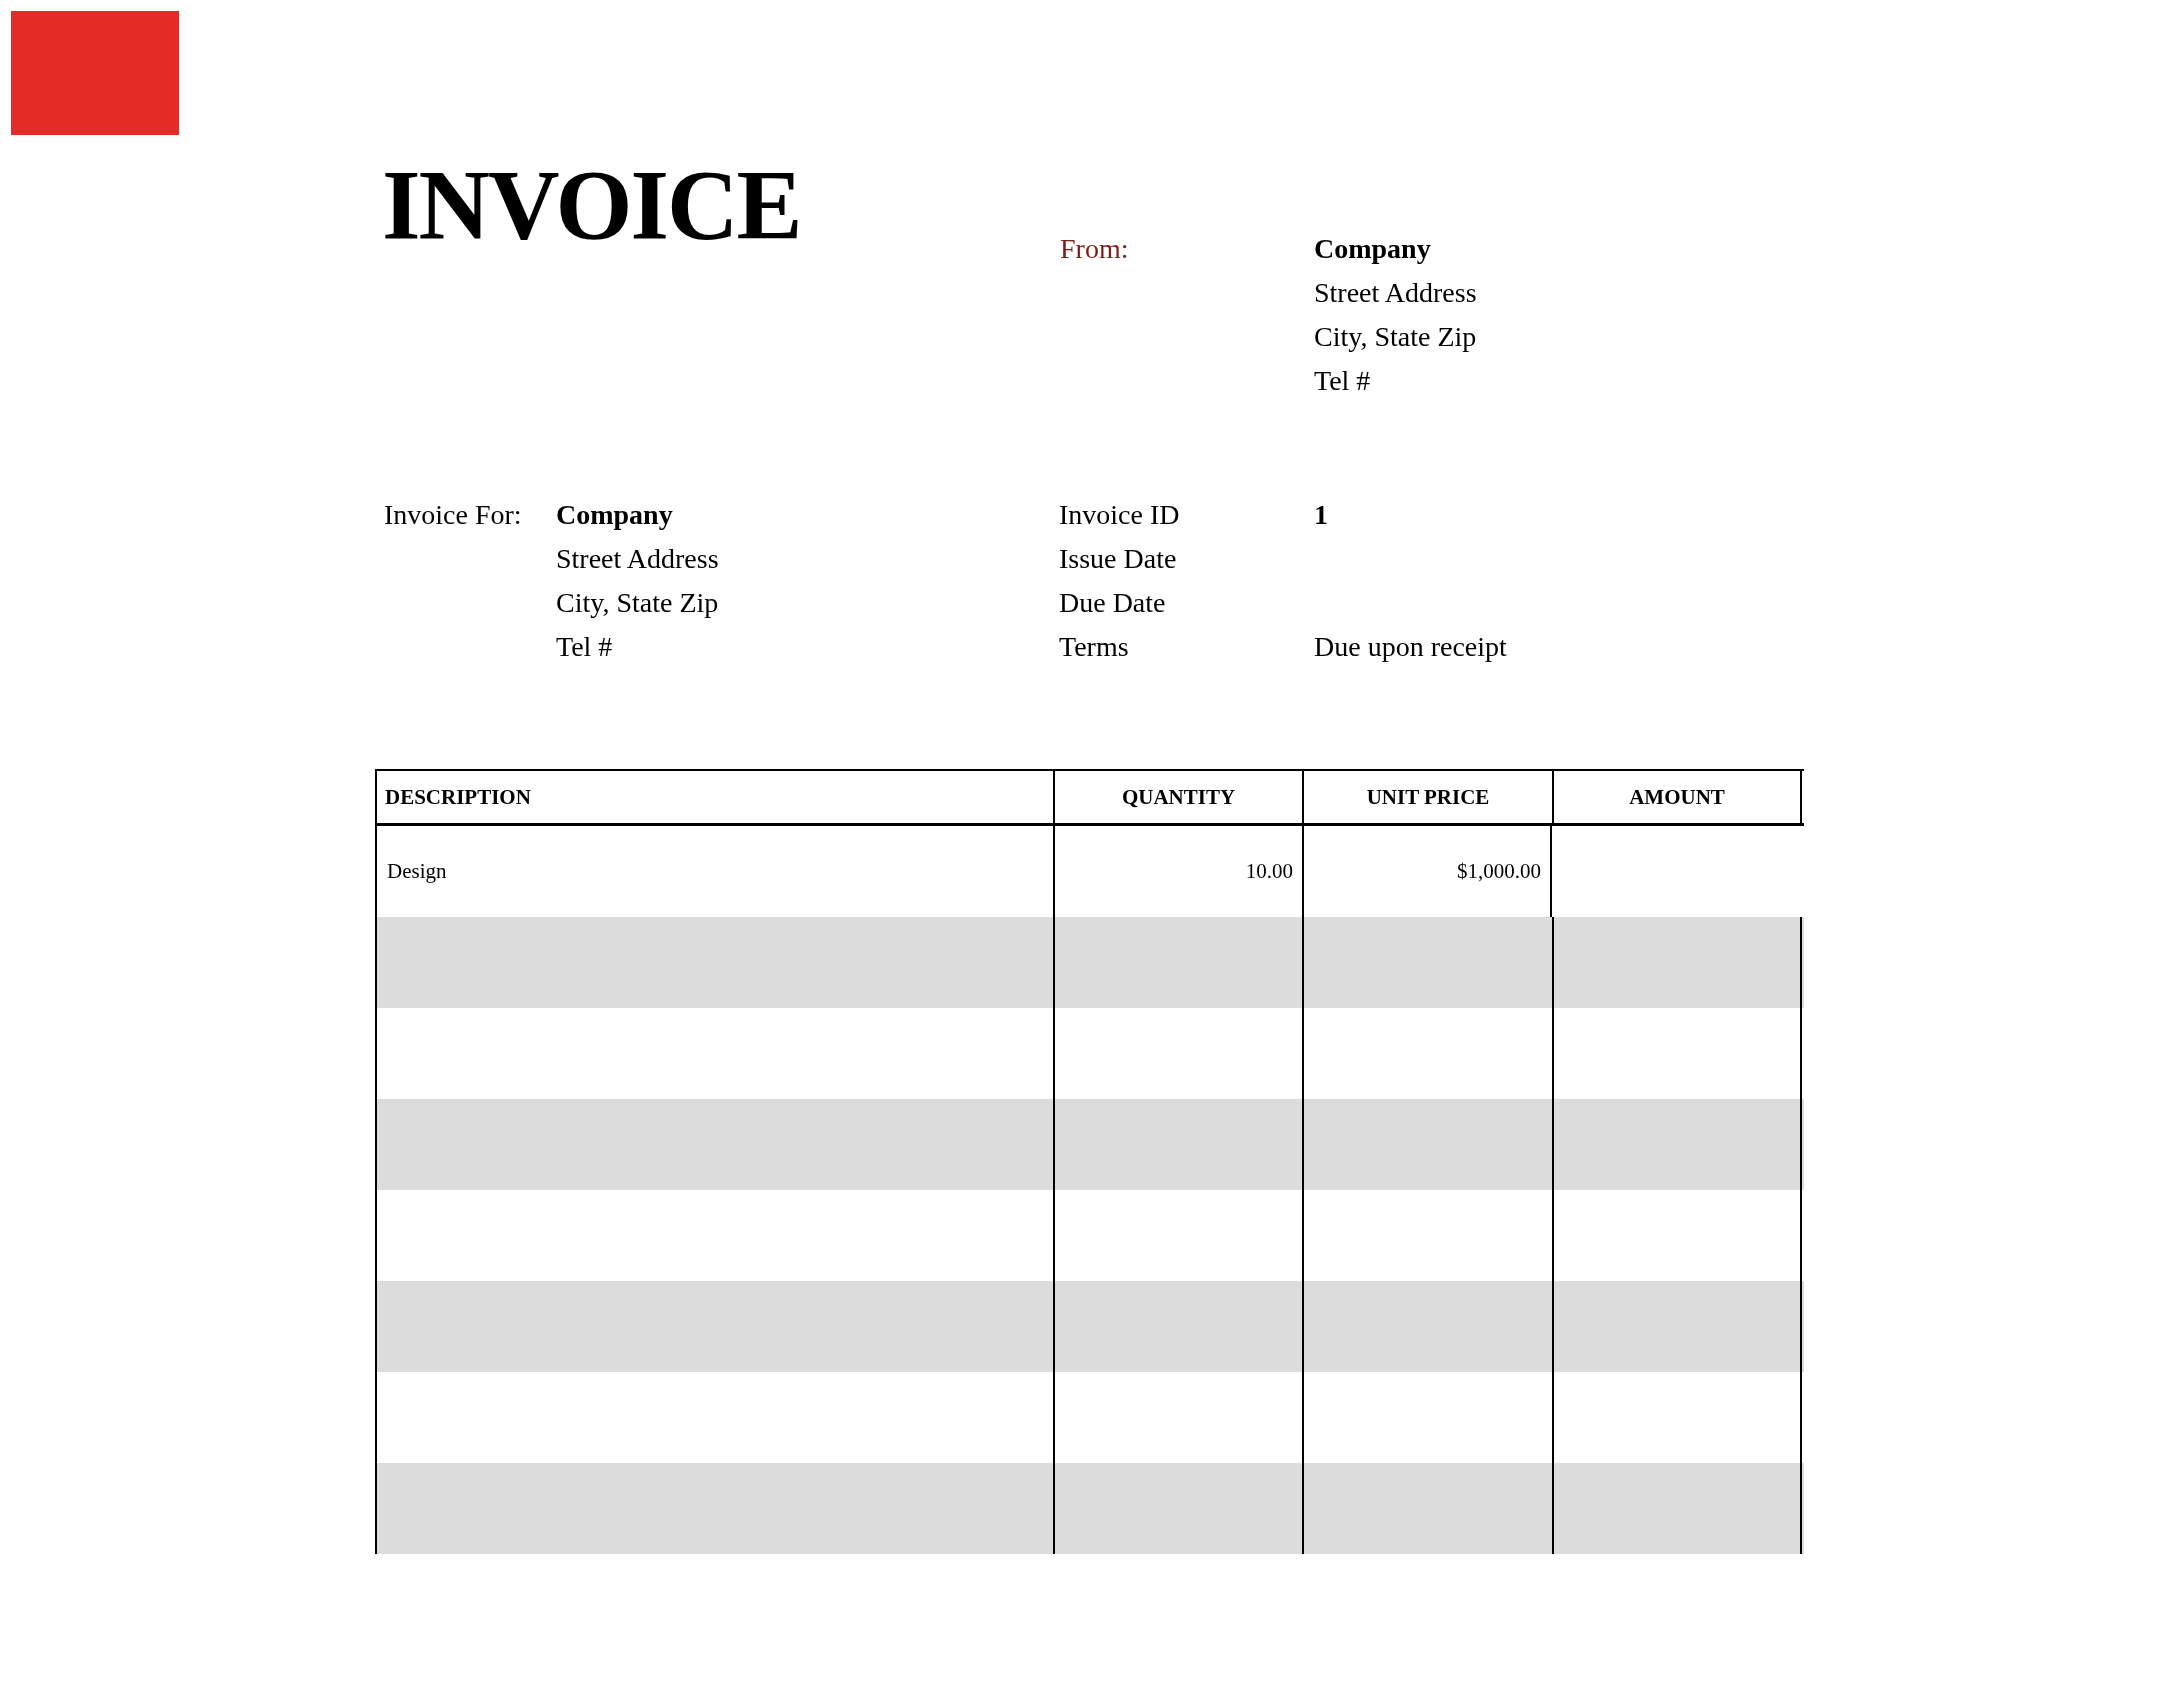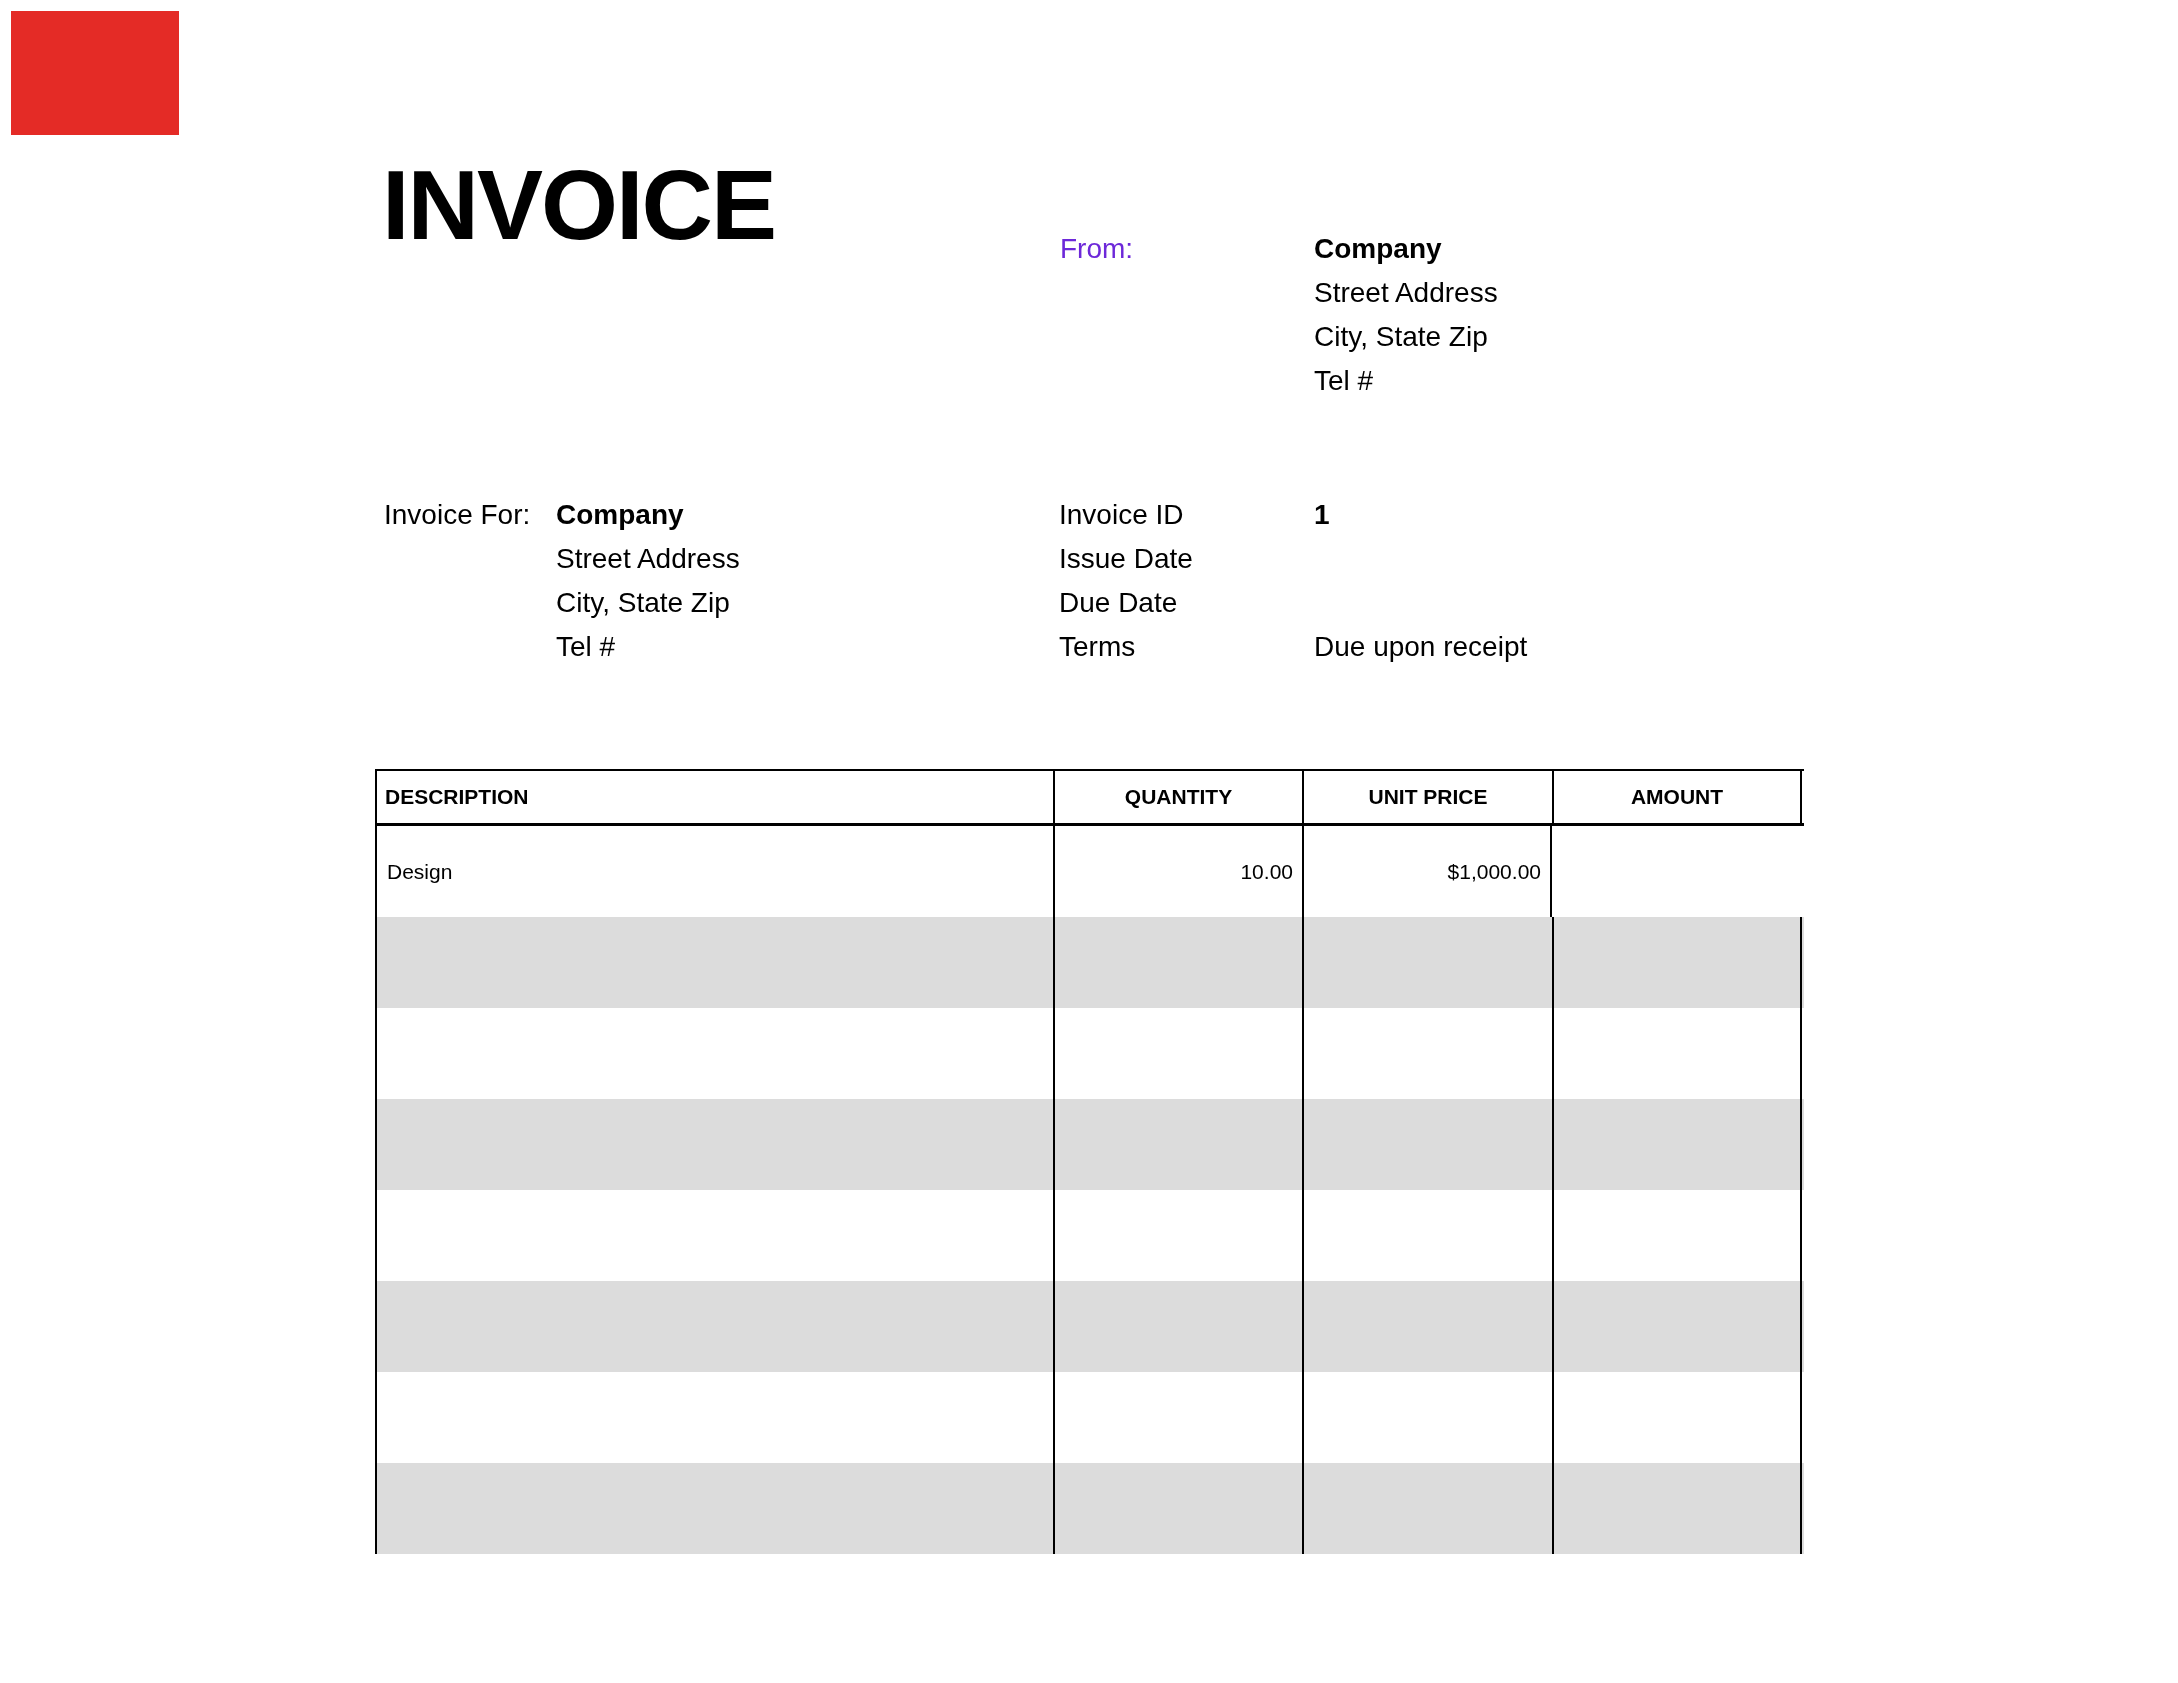--- a/index.html
+++ b/index.html
@@ -1,21 +1,21 @@
 <!DOCTYPE html>
 <html><head>
 <meta charset="utf-8">
 <style>
   html, body { margin: 0; padding: 0; background: #ffffff; }
   #sheet {
     position: relative;
     width: 2178px;
     height: 1683px;
     background: #ffffff;
-    font-family: Liberation Sans, sans-serif;
+    font-family: Liberation Serif, serif;
     color: #000000;
     overflow: hidden;
   }
   .abs { position: absolute; }
 
   
   #red-block {
     left: 11px; top: 11px;
     width: 168px; height: 124px;
   }
@@ -83,21 +83,21 @@
 </style>
 </head>
 <body>
 
 <div id="sheet">
 
   <div id="red-block" class="abs" style="background: rgb(228, 43, 38);"></div>
 
   <div id="title" class="abs">INVOICE</div>
 
-  <div id="from-label" class="abs line" style="color: #6d28d9;">From:</div>
+  <div id="from-label" class="abs line" style="color: #7f1d1d;">From:</div>
   <div id="from-values" class="abs">
     <div class="line bold">Company</div>
     <div class="line">Street Address</div>
     <div class="line">City, State Zip</div>
     <div class="line">Tel #</div>
   </div>
 
   <div id="billto-label" class="abs line">Invoice For:</div>
   <div id="billto-values" class="abs">
     <div class="line bold">Company</div>

